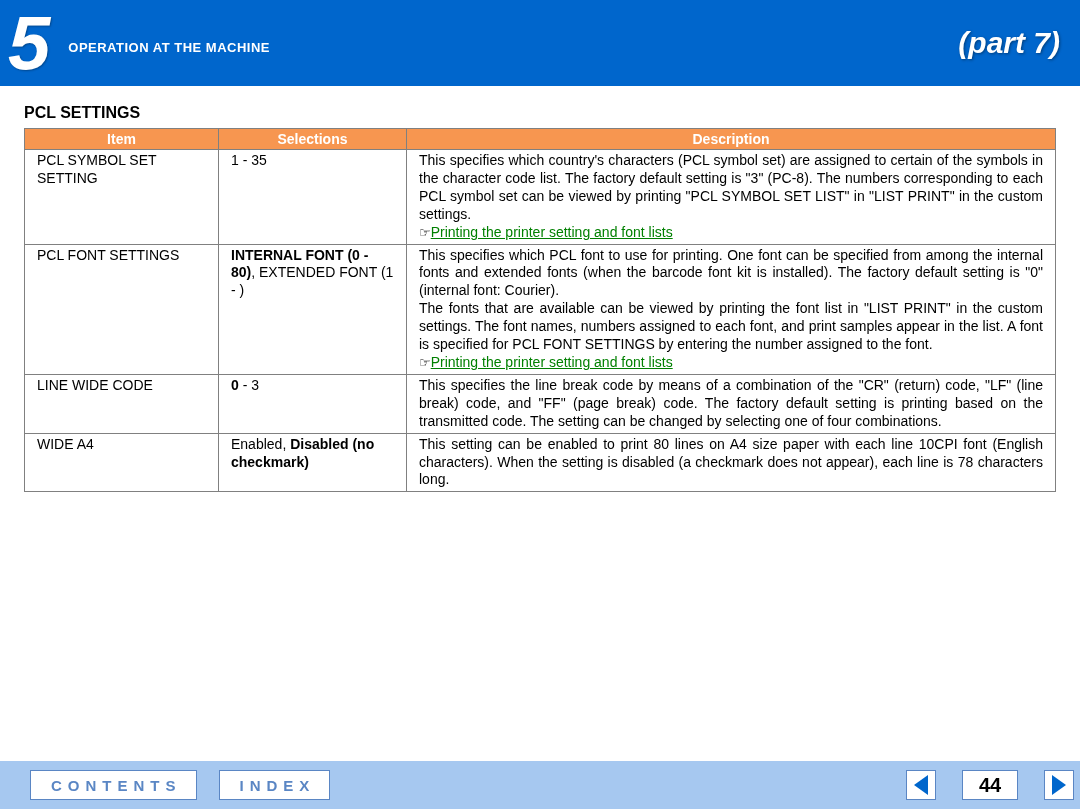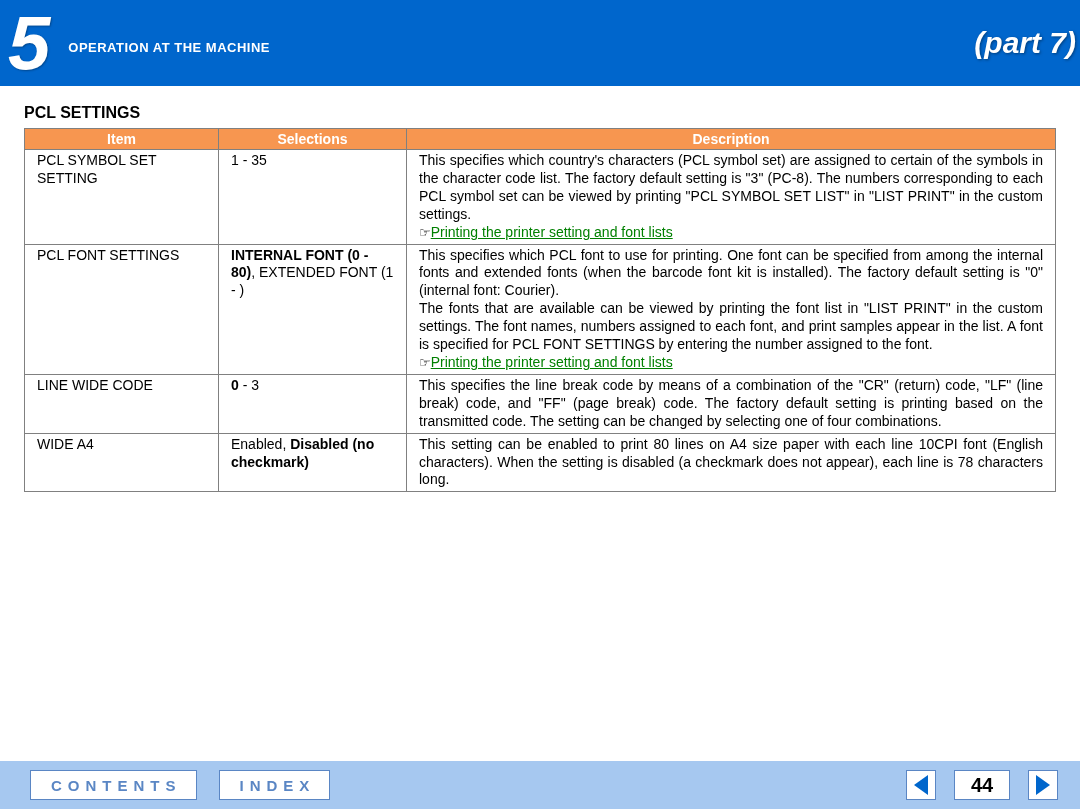--- a/index.html
+++ b/index.html
@@ -2,35 +2,35 @@
 <html><head>
 <meta charset="utf-8">
 <style>
   * { box-sizing: border-box; margin: 0; padding: 0; }
   body { width: 1080px; height: 809px; font-family: Arial, Helvetica, sans-serif; background: #fff; overflow: hidden; }
   .header { background: #0066cc; color: #fff; display: flex; align-items: center; height: 86px; }
   .chapter-num { font-size: 76px; font-weight: bold; font-style: italic; padding: 0 18px 0 8px; line-height: 1; text-shadow: 1px 1px 2px rgba(0,0,0,0.3); }
   .header-text { flex: 1; padding-top: 8px; }
   .super-title { font-size: 13px; font-weight: bold; letter-spacing: 0.5px; color: #fff; }
   .main-title { font-size: 36px; font-weight: bold; font-style: italic; text-shadow: 1px 1px 3px rgba(0,0,0,0.4); line-height: 1.2; }
-  .part { font-size: 30px; font-weight: bold; font-style: italic; padding-right: 4px; text-shadow: 1px 1px 3px rgba(0,0,0,0.4); white-space: nowrap; }
+  .part { font-size: 30px; font-weight: bold; font-style: italic; padding-right: 20px; text-shadow: 1px 1px 3px rgba(0,0,0,0.4); white-space: nowrap; }
   .content { padding: 18px 24px 0 24px; }
   .section-heading { font-size: 16px; font-weight: bold; color: #000; margin-bottom: 6px; }
   table.settings { width: 100%; border-collapse: collapse; font-size: 14px; }
   table.settings th { background: #f79650; color: #fff; font-weight: bold; text-align: center; padding: 2px 24px; border: 1px solid #808080; font-size: 14px; }
   table.settings td { border: 1px solid #808080; padding: 2px 12px; vertical-align: top; line-height: 1.28; text-align: justify; }
   table.settings td:first-child, table.settings td:nth-child(2) { text-align: left; }
   .col-item { width: 194px; }
   .col-sel  { width: 188px; }
   .link { color: #008000; text-decoration: underline; cursor: pointer; }
   .ptr { font-size: 13px; }
   .footer { position: absolute; bottom: 0; left: 0; right: 0; height: 48px; background: #a6c8f0; display: flex; align-items: center; }
   .btn { display: inline-flex; align-items: center; justify-content: center; height: 30px; background: #fff; border: 1px solid #5a86c4; color: #5a86c4; font-weight: bold; letter-spacing: 6px; padding: 0 14px 0 20px; margin-left: 22px; cursor: pointer; font-size: 15px; text-align: center; }
   .btn:first-child { margin-left: 30px; }
-  .footer-right { margin-left: auto; display: flex; align-items: center; padding-right: 22px; gap: 18px; }
+  .footer-right { margin-left: auto; display: flex; align-items: center; padding-right: 6px; gap: 26px; }
   .arrow-btn { width: 30px; height: 30px; background: #fff; border: 1px solid #5a86c4; display: flex; align-items: center; justify-content: center; cursor: pointer; }
   .arrow-left, .arrow-right { width: 0; height: 0; border-top: 10px solid transparent; border-bottom: 10px solid transparent; }
   .arrow-left  { border-right: 14px solid #0066cc; }
   .arrow-right { border-left: 14px solid #0066cc; }
   .page-num { width: 56px; height: 30px; background: #fff; border: 1px solid #5a86c4; display: flex; align-items: center; justify-content: center; font-size: 20px; font-weight: bold; color: #000; }
   b { font-weight: bold; }
 </style>
 </head>
 <body>
 

